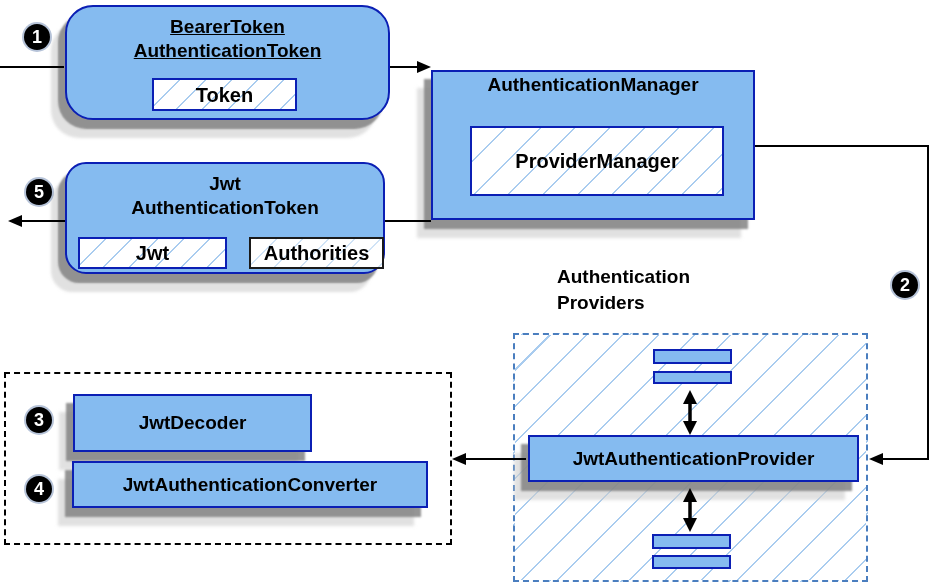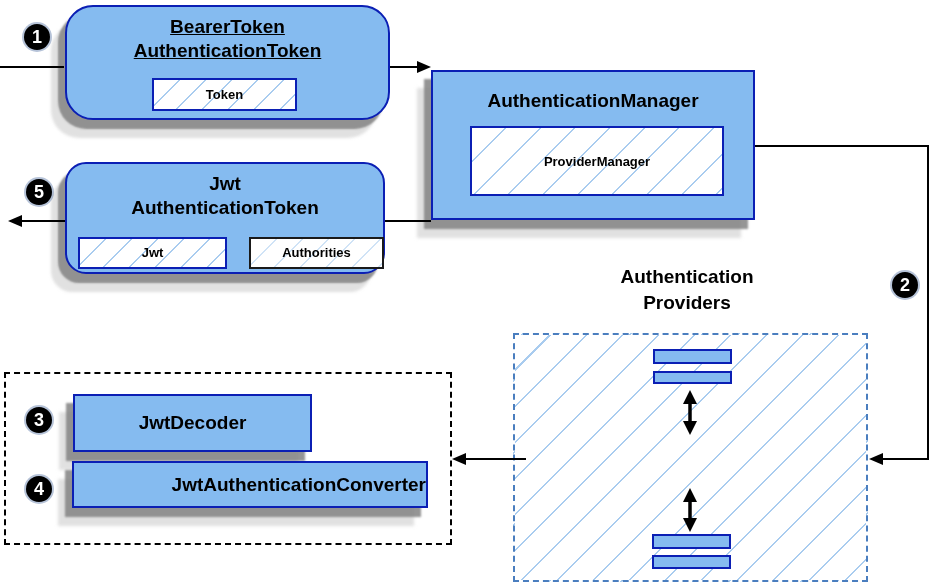--- a/index.html
+++ b/index.html
@@ -15,21 +15,21 @@
   }
   .rounded{border-radius:28px;}
   .shadowed{box-shadow:-7px 9px 2px rgba(130,130,130,0.85),-14px 18px 3px rgba(205,205,205,0.6);}
   .title2{padding-top:8px;line-height:24px;}
   .center-flex{display:flex;align-items:center;justify-content:center;}
   
   .chip{
     background-color:#fff;
     background-image:repeating-linear-gradient(135deg,rgba(0,0,0,0) 0px,rgba(0,0,0,0) 17px,#A9CCEF 17px,#A9CCEF 18.5px);
     border:2px solid #0B1FB4;
-    font-weight:bold;font-size:13px;
+    font-weight:bold;font-size:20px;
     display:flex;align-items:center;justify-content:center;
   }
   .chip.black-border{border-color:#1a1a1a;
     background-image:repeating-linear-gradient(135deg,rgba(0,0,0,0) 0px,rgba(0,0,0,0) 17px,rgba(169,204,239,0.55) 17px,rgba(169,204,239,0.55) 18.5px);}
   .chip.wide-hatch{
     background-image:repeating-linear-gradient(135deg,rgba(0,0,0,0) 0px,rgba(0,0,0,0) 23px,#A9CCEF 23px,#A9CCEF 24.5px);}
   
   .providers-group{
     border:2px dashed #4A7EBF;
     background-image:repeating-linear-gradient(135deg,rgba(0,0,0,0) 0px,rgba(0,0,0,0) 24px,#A9CCEF 24px,#A9CCEF 25.5px);
@@ -37,21 +37,21 @@
   }
   .bar{background:#85BBF0;border:2px solid #0B1FB4;}
   
   .decoder-group{border:2px dashed #000;background:transparent;}
   
   .badge{
     width:26px;height:26px;border-radius:50%;background:#000;color:#fff;
     font-weight:bold;font-size:18px;line-height:26px;text-align:center;
     box-shadow:0 0 0 2px rgba(47,82,143,0.35);
   }
-  .group-label{font-weight:bold;font-size:19px;line-height:26px;text-align:center;}
+  .group-label{font-weight:bold;font-size:19px;line-height:26px;}
   #connector-layer{position:absolute;left:0;top:0;pointer-events:none;}
 </style>
 </head>
 <body>
 
 <div id="canvas">
 
   <div class="abs providers-group" style="left:513px;top:333px;width:355px;height:249px;">
     <div class="abs bar" style="left:138px;top:14px;width:79px;height:15px;"></div>
     <div class="abs bar" style="left:138px;top:36px;width:79px;height:13px;"></div>
@@ -66,45 +66,48 @@
 
   <div class="abs node rounded shadowed title2" style="left:65px;top:5px;width:325px;height:115px;text-decoration:underline;">
     <div>BearerToken</div>
     <div>AuthenticationToken</div>
     <div class="abs chip" style="left:85px;top:71px;width:145px;height:33px;">
       <span>Token</span>
     </div>
   </div>
 
   <div class="abs node shadowed" style="left:431px;top:70px;width:324px;height:150px;">
-    <div style="margin-top:18px;">AuthenticationManager</div>
+    <div style="margin-top:2px;">AuthenticationManager</div>
     <div class="abs chip wide-hatch" style="left:37px;top:54px;width:254px;height:70px;">
       <span>ProviderManager</span>
     </div>
   </div>
 
   <div class="abs node rounded shadowed title2" style="left:65px;top:162px;width:320px;height:112px;border-radius:21px;">
     <div>Jwt</div>
     <div>AuthenticationToken</div>
     <div class="abs chip" style="left:11px;top:73px;width:149px;height:32px;">
       <span>Jwt</span>
     </div>
     <div class="abs chip black-border" style="left:182px;top:73px;width:135px;height:32px;text-align:right;">
       <span>Authorities</span>
     </div>
   </div>
 
+  <div class="abs node shadowed center-flex" style="left:528px;top:435px;width:331px;height:47px;">
+    <span>JwtAuthenticationProvider</span>
+  </div>
 
   <div class="abs decoder-group" style="left:4px;top:372px;width:448px;height:173px;"></div>
 
   <div class="abs node shadowed center-flex" style="left:73px;top:394px;width:239px;height:58px;">
     <span>JwtDecoder</span>
   </div>
 
-  <div class="abs node shadowed center-flex" style="left:72px;top:461px;width:356px;height:47px;justify-content:flex-end;">
+  <div class="abs node shadowed center-flex" style="left:72px;top:461px;width:356px;height:47px;">
     <span>JwtAuthenticationConverter</span>
   </div>
 
   <svg id="connector-layer" width="932" height="584" viewBox="0 0 932 584">
     <g stroke="#000" stroke-width="2" fill="#000">
 
       <line x1="0" y1="67" x2="64" y2="67"></line>
 
       <line x1="390" y1="67" x2="418" y2="67"></line>
       <polygon points="431,67 417,61 417,73" stroke="none"></polygon>

